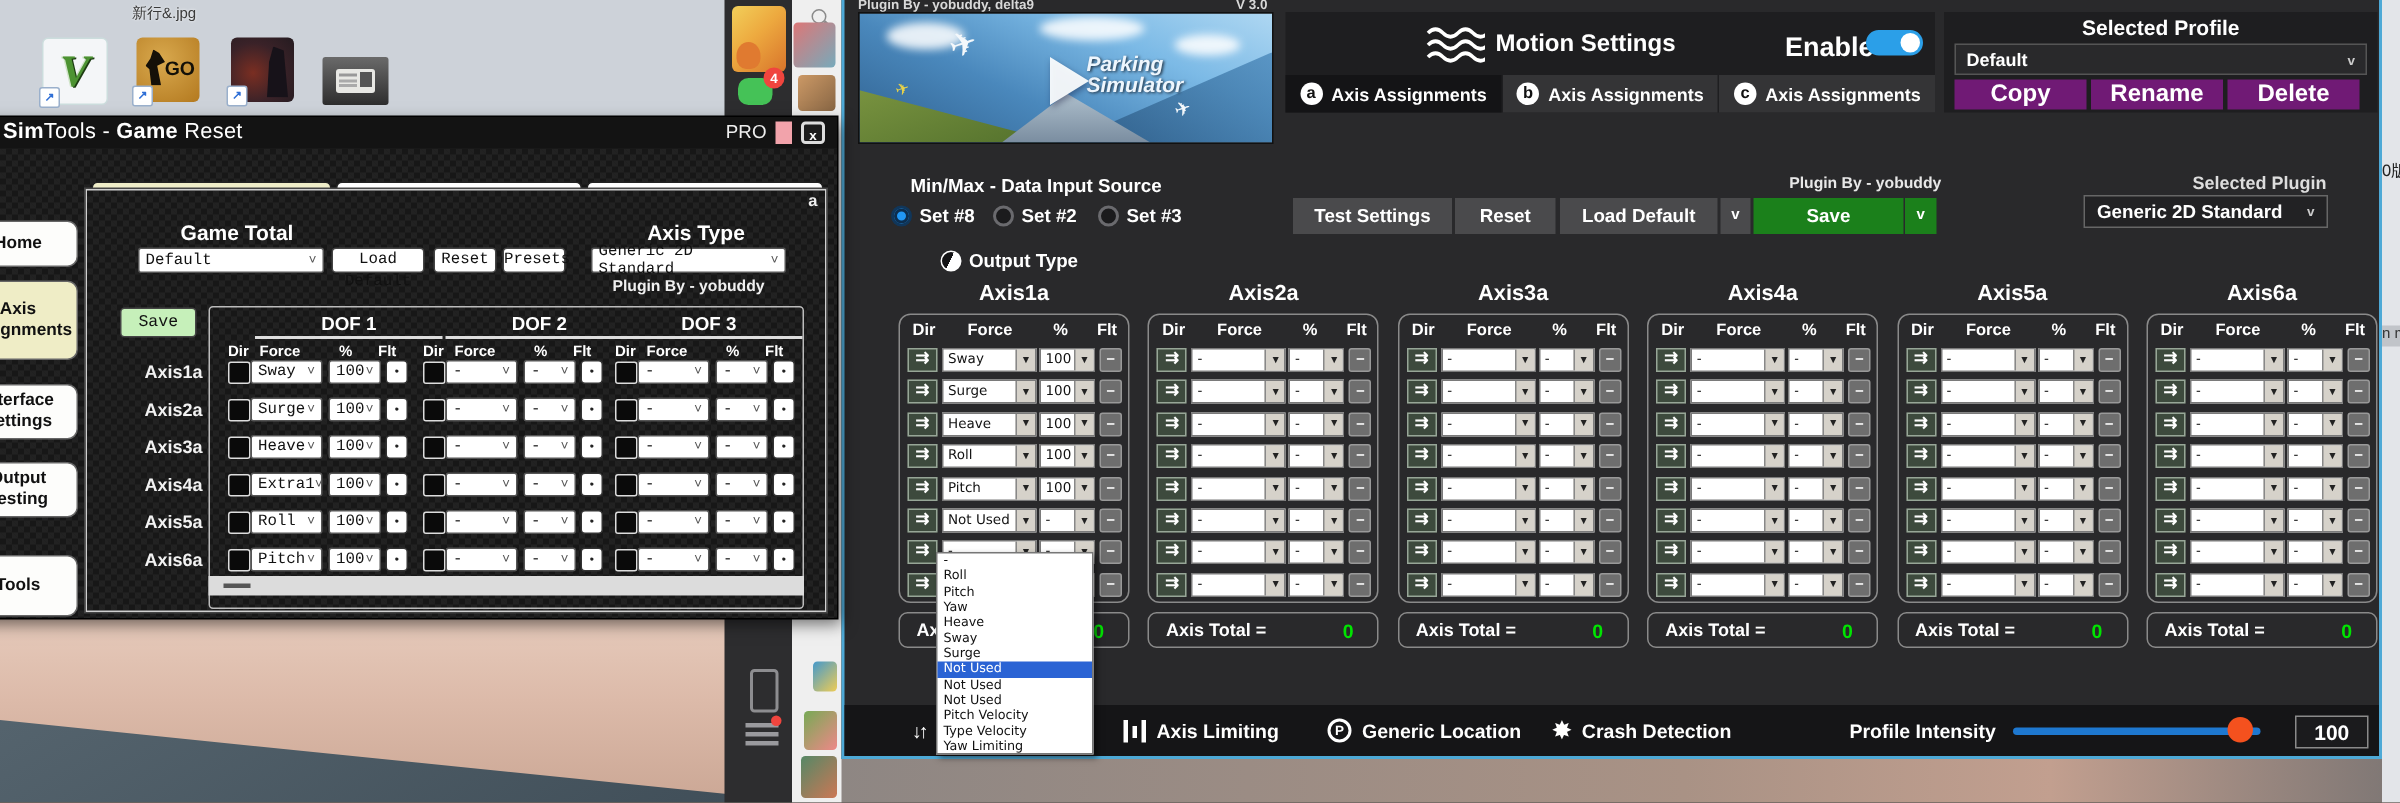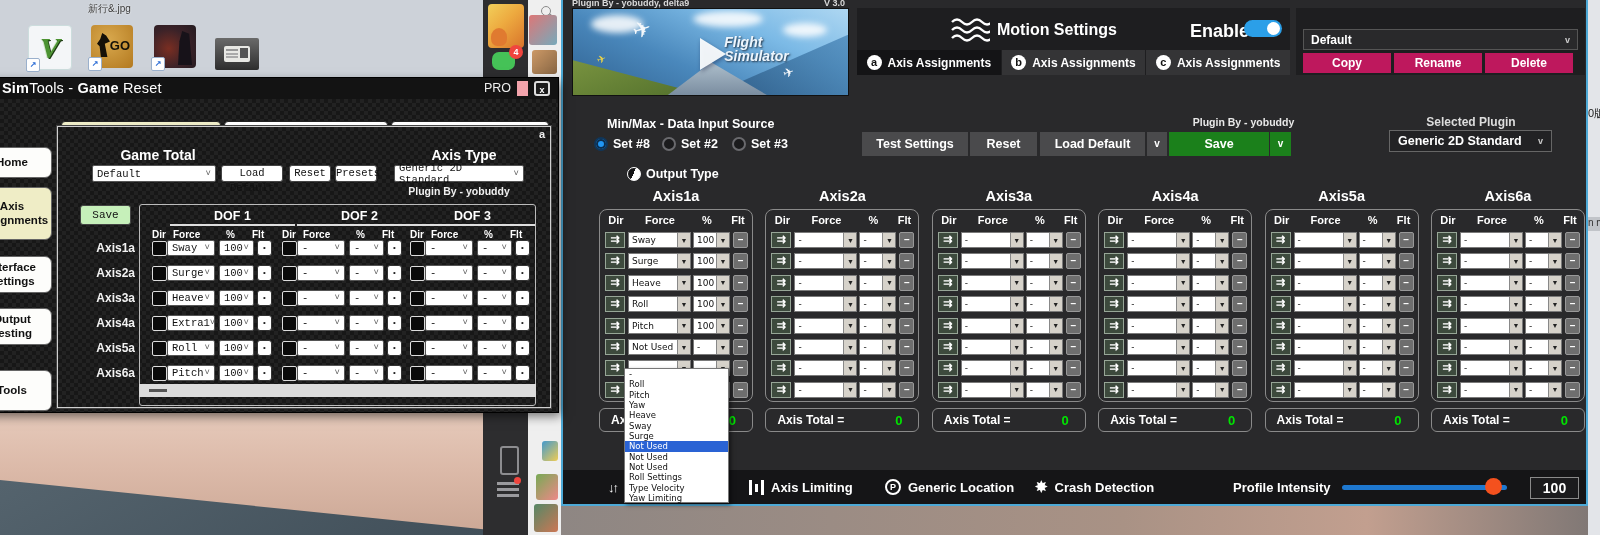--- a/index.html
+++ b/index.html
@@ -67,29 +67,29 @@
   .toggle{left:387px;top:12px;width:38px;height:17px;background:#2b9fe8;border-radius:9px;}
   .toggle .knob{position:absolute;right:2px;top:2px;width:13px;height:13px;background:#fff;border-radius:50%;}
   .mtabs{left:0;top:42px;width:433px;height:25px;display:flex;gap:1px;}
   .mtab{flex:1;background:#343436;display:flex;align-items:center;justify-content:center;gap:6px;color:#fff;font-weight:bold;font-size:12px;}
   .mtab.active{background:#141416;}
   .mtab .circ{width:15px;height:15px;border-radius:50%;background:#fff;color:#111;font-size:11px;font-weight:bold;text-align:center;line-height:15px;}
   .profile-box{left:733px;top:8px;width:289px;height:67px;background:#1e1e20;}
   .profile-title{left:0;top:2px;width:289px;text-align:center;color:#fff;font-weight:bold;font-size:14px;}
   .profile-select{left:7px;top:21px;width:275px;height:21px;background:#29292b;border:1px solid #555;box-sizing:border-box;color:#fff;font-weight:bold;font-size:12px;display:flex;align-items:center;padding:0 7px;}
   .profile-select .chev{margin-left:auto;font-size:9px;color:#ccc;}
-  .pbtn{top:45px;height:20px;width:88px;background:#be185d;color:#fff;font-weight:bold;font-size:12px;text-align:center;line-height:20px;}
+  .pbtn{top:45px;height:20px;width:88px;background:#701a75;color:#fff;font-weight:bold;font-size:16px;text-align:center;line-height:20px;}
   .minmax-title{left:44px;top:117px;color:#fff;font-weight:bold;font-size:12.5px;}
   .radio{top:137px;display:flex;align-items:center;gap:5px;color:#fff;font-weight:bold;font-size:12.5px;}
   .radio .rc{width:14px;height:14px;border-radius:50%;background:#1b1b1d;border:2px solid #6a6a6e;box-sizing:border-box;}
   .radio.sel .rc{border-color:#10365a;background:#2196f3;box-shadow:inset 0 0 0 2px #0d2d4d;}
   .abtn{top:132px;height:24px;background:#4a4a4c;color:#fff;font-weight:bold;font-size:12.5px;text-align:center;line-height:24px;}
   .savebtn{background:#1b801b;}
   .plugin-by2{left:628px;top:116px;width:105px;text-align:center;color:#e8e8e8;font-weight:bold;font-size:10.5px;}
-  .sel-plugin-label{left:828px;top:115px;width:160px;text-align:center;color:#ddd;font-weight:bold;font-size:12px;}
+  .sel-plugin-label{left:828px;top:115px;width:160px;text-align:right;color:#ddd;font-weight:bold;font-size:12px;}
   .sel-plugin-select{left:826px;top:130px;width:163px;height:22px;background:#222224;border:1px solid #666;box-sizing:border-box;color:#fff;font-weight:bold;font-size:12.5px;display:flex;align-items:center;padding:0 8px;}
   .sel-plugin-select .chev{margin-left:auto;font-size:9px;color:#ccc;}
   .output-type{left:64px;top:167px;display:flex;align-items:center;gap:5px;color:#fff;font-weight:bold;font-size:12.5px;}
   .ot-icon{width:14px;height:14px;border-radius:50%;border:1.5px solid #fff;background:linear-gradient(115deg,#141416 46%,#fff 46%);box-sizing:border-box;}
 
   
   .axis-col{position:absolute;top:188px;width:154px;height:246px;}
   .axis-col .title{position:absolute;left:0;top:0;width:154px;text-align:center;color:#fff;font-weight:bold;font-size:14.5px;}
   .axis-box{position:absolute;left:0;top:21px;width:154px;height:193px;border:1.5px solid #8a8a8a;border-radius:8px;box-sizing:border-box;}
   .axis-box .sh{position:absolute;top:4px;color:#fff;font-weight:bold;font-size:11px;text-align:center;}
@@ -220,21 +220,21 @@
     <div class="abs video">
       <span class="cloud" style="left:18px;top:6px;width:52px;height:18px;"></span>
       <span class="cloud" style="left:120px;top:2px;width:70px;height:16px;"></span>
       <span class="cloud" style="left:210px;top:14px;width:44px;height:14px;"></span>
       <span class="deep"></span>
       <span class="field"></span>
       <span class="mtn"></span>
       <span class="plane" style="left:60px;top:8px;font-size:22px;">✈</span>
       <span class="plane" style="left:24px;top:44px;font-size:11px;color:#e8d24a;">✈</span>
       <span class="plane" style="left:210px;top:56px;font-size:13px;">✈</span>
-      <span class="video-title">Flight Simulator</span>
+      <span class="video-title">Parking Simulator</span>
       <span class="play-button"></span>
     </div>
 
     <div class="abs motion-box">
       <svg class="abs waves-icon" width="40" height="28" viewBox="0 0 40 28">
         <path d="M2 6 q5 -5 10 0 t10 0 t10 0 t10 0" stroke="#fff" stroke-width="2.4" fill="none"></path>
         <path d="M2 14 q5 -5 10 0 t10 0 t10 0 t10 0" stroke="#fff" stroke-width="2.4" fill="none"></path>
         <path d="M2 22 q5 -5 10 0 t10 0 t10 0 t10 0" stroke="#fff" stroke-width="2.4" fill="none"></path>
       </svg>
       <span class="abs motion-title">Motion Settings</span>
@@ -252,20 +252,21 @@
           <span>Axis Assignments</span>
         </div>
         <div class="mtab">
           <span class="circ">c</span>
           <span>Axis Assignments</span>
         </div>
       </div>
     </div>
 
     <div class="abs profile-box">
+      <div class="abs profile-title">Selected Profile</div>
       <div class="abs profile-select">
         <span>Default</span>
         <span class="chev">v</span>
       </div>
       <div class="abs pbtn" style="left:7px;">Copy</div>
       <div class="abs pbtn" style="left:98px;">Rename</div>
       <div class="abs pbtn" style="left:189px;">Delete</div>
     </div>
 
     <div class="abs minmax-title">Min/Max - Data Input Source</div>
@@ -961,21 +962,21 @@
         <div class="dd-item">-</div>
         <div class="dd-item">Roll</div>
         <div class="dd-item">Pitch</div>
         <div class="dd-item">Yaw</div>
         <div class="dd-item">Heave</div>
         <div class="dd-item">Sway</div>
         <div class="dd-item">Surge</div>
         <div class="dd-item sel">Not Used</div>
         <div class="dd-item">Not Used</div>
         <div class="dd-item">Not Used</div>
-        <div class="dd-item">Roll Settings</div>
+        <div class="dd-item">Pitch Velocity</div>
         <div class="dd-item">Type Velocity</div>
         <div class="dd-item">Yaw Limiting</div>
       </div>
 
     <div class="abs bottomnav">
       <div class="nav-item" style="left:45px;">
         <span class="updown-icon">↓↑</span>
         <span>M</span>
       </div>
       <div class="nav-item" style="left:186px;">

